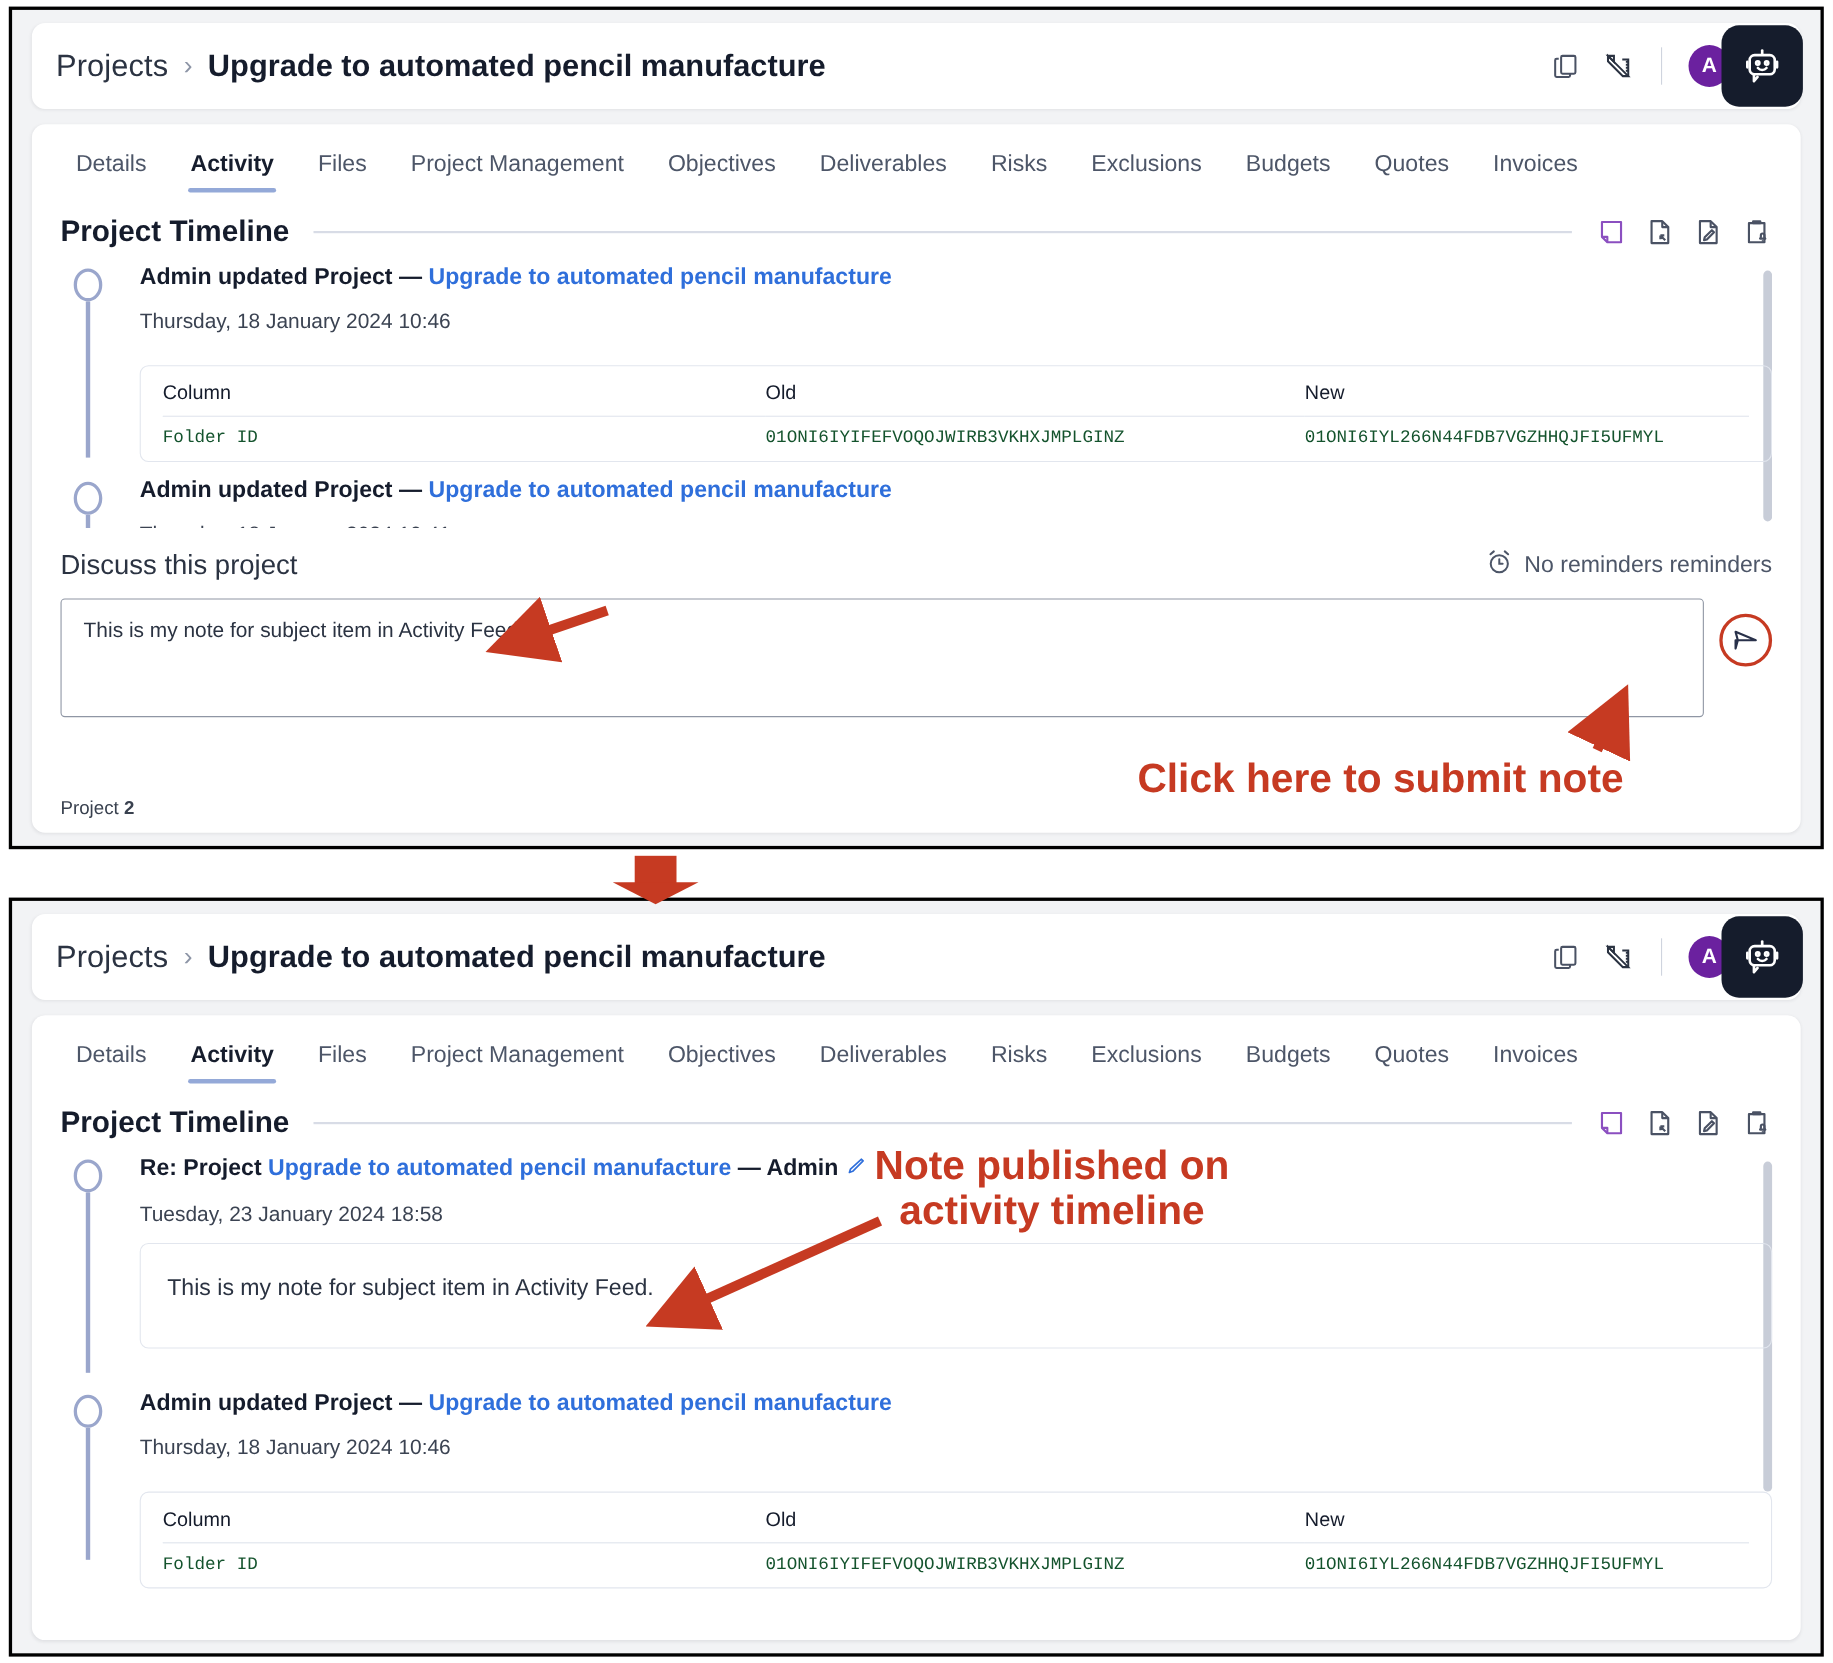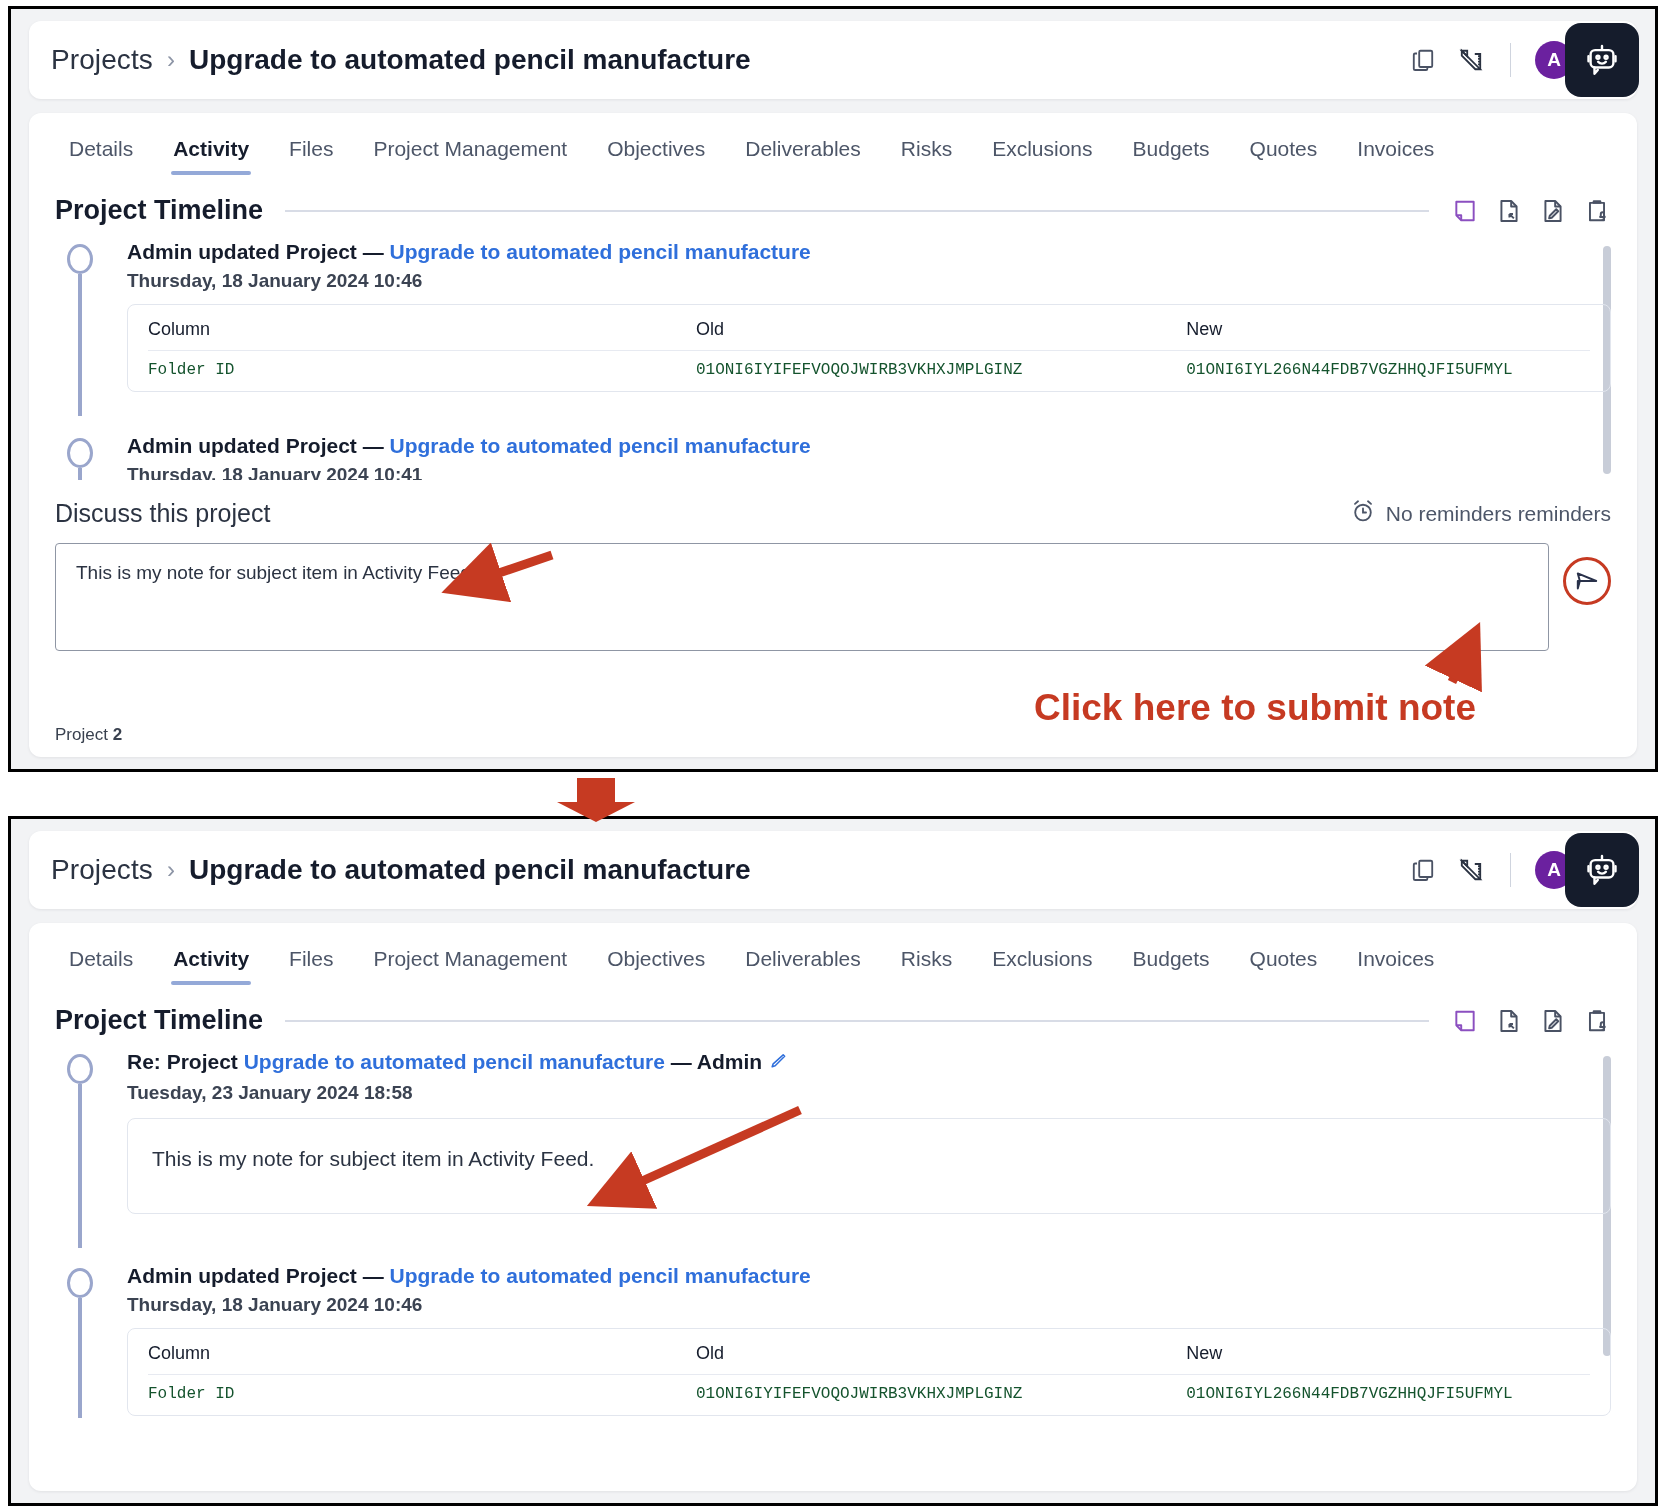--- a/index.html
+++ b/index.html
@@ -78,25 +78,25 @@
   .ev { position:relative; padding-left: 72px; }
   .ev-dot {
     position:absolute; left: 12px; top: 4px;
     width: 26px; height: 30px; border-radius: 50%;
     border: 3px solid #9aa6cc; background:#fff;
   }
   .ev-line { position:absolute; left: 23px; top: 34px; width: 4px; background:#9aa6cc; }
   .ev-title { font-size: 21px; font-weight: 700; color:#151c2c; }
   .ev-title .lnk { color:#2f6fdb; }
   .ev-title .plain { font-weight: 700; color:#151c2c; }
-  .ev-date { font-size: 19px; color:#3b4352; margin-top: 6px; font-weight: bold; }
+  .ev-date { font-size: 19px; color:#3b4352; margin-top: 18px; }
   .pencil-sm { display:inline-block; vertical-align: -2px; margin-left: 6px; color:#2f6fdb; }
 
   .chg {
-    margin-top: 12px; border:1px solid #e2e6ee; border-radius: 8px;
+    margin-top: 28px; border:1px solid #e2e6ee; border-radius: 8px;
     padding: 14px 20px 12px 20px;
   }
   .chg table { width:100%; border-collapse: collapse; }
   .chg th {
     text-align:left; font-size: 18px; font-weight: 400; color:#151c2c;
     padding-bottom: 10px; border-bottom: 1px solid #e7eaf1;
   }
   .chg td {
     font-family: "Liberation Mono", monospace;
     font-size: 16px; color:#14532d; padding-top: 10px;
@@ -471,14 +471,16 @@
 
     <g>
       <rect x="577" y="778" width="38" height="28" fill="#c63a22"></rect>
       <path d="M557,802 L635,802 L596,822 Z" fill="#c63a22"></path>
     </g>
 
     <line x1="800" y1="1110" x2="600" y2="1200" stroke="#c63a22" stroke-width="9" marker-end="url(#ah)"></line>
   </svg>
 
   <div class="anno" id="anno-click">Click here to submit note</div>
+  <div class="anno" id="anno-pub">Note published on
+activity timeline</div>
 
 </div>
 
 </body></html>

